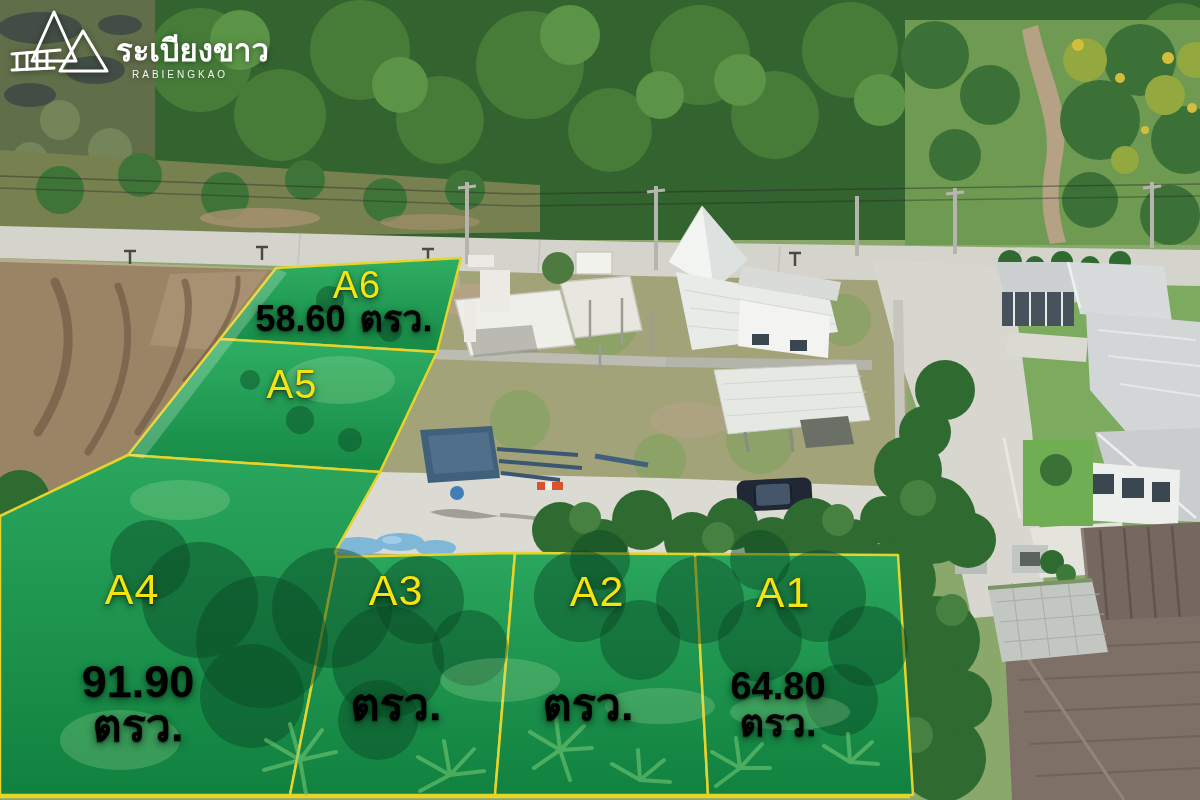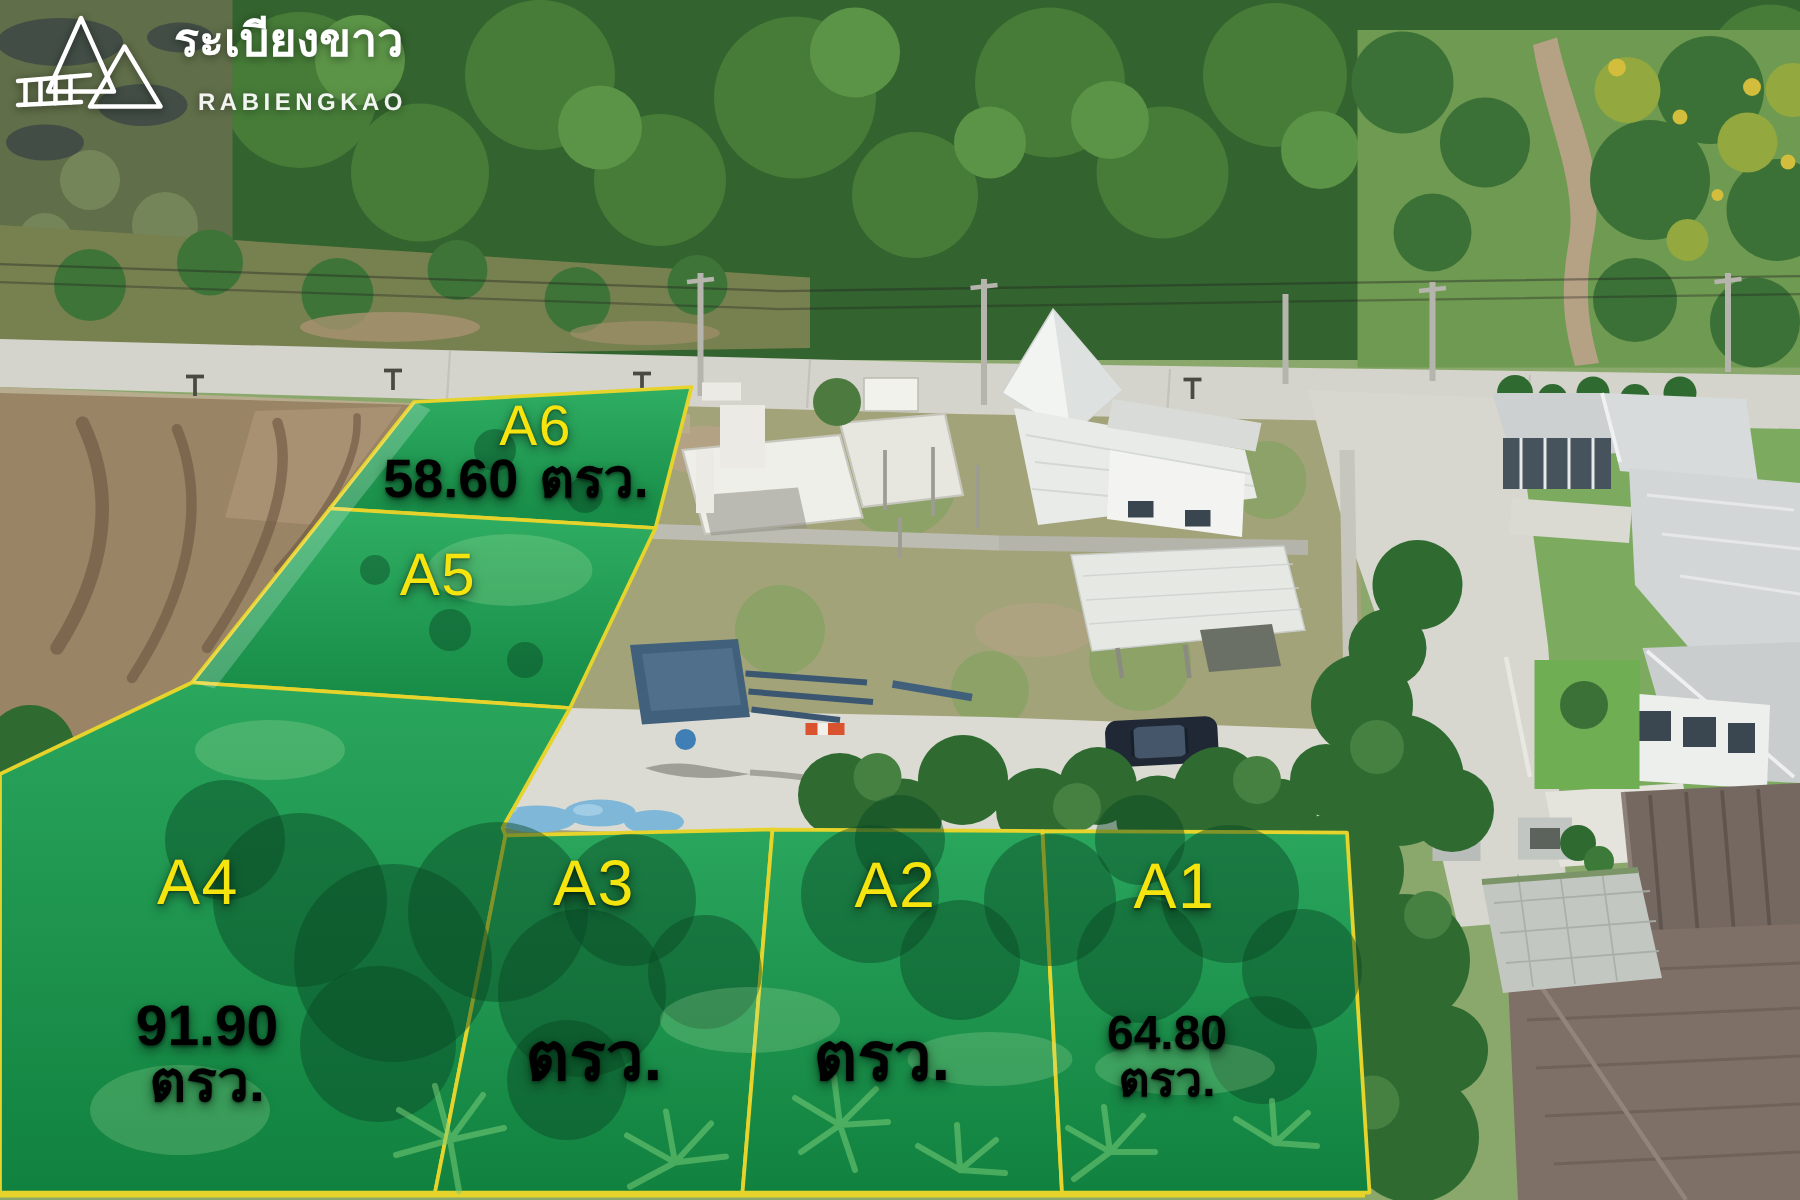--- a/index.html
+++ b/index.html
@@ -10,26 +10,26 @@
   .plot-id{position:absolute;transform:translate(-50%,-50%);font-weight:400;
            color:var(--id-color,#f6e40e);letter-spacing:1px;
            text-shadow:0 3px 7px rgba(0,0,0,.6),0 1px 2px rgba(0,0,0,.45);white-space:nowrap;}
   .plot-val{position:absolute;transform:translate(-50%,-50%);font-weight:700;color:#000000;
             text-align:center;line-height:.98;white-space:nowrap;
             text-shadow:0 3px 8px rgba(0,25,10,.65),0 1px 2px rgba(0,0,0,.5);}
   .plot-val.two-line span{display:block;}
   .plot-val.one-line span{display:inline-block;}
   .plot-val.one-line span+span{margin-left:14px;}
   
-  #logo{position:absolute;left:10px;top:8px;display:flex;align-items:center;
+  #logo{position:absolute;left:10px;top:8px;display:flex;align-items:flex-end;
         filter:drop-shadow(0 1px 3px rgba(0,0,0,.45));}
   #logo svg{display:block;}
   #logo .words{margin-left:6px;color:#fff;}
   #logo .thai{font-size:31px;font-weight:700;line-height:1;}
-  #logo .latin{font-size:16px;font-weight:700;letter-spacing:3px;margin-top:18px;margin-left:16px;
+  #logo .latin{font-size:10px;font-weight:400;letter-spacing:3px;margin-top:3px;margin-left:16px;
                color:rgba(255,255,255,.93);}
 </style>
 </head>
 <body>
 
 <div id="stage">
 
 <svg id="scene" viewBox="0 0 1200 800">
   <defs>
     <linearGradient id="gplot" x1="0" y1="0" x2="0" y2="1">
@@ -447,37 +447,37 @@
 </svg>
 
   <div class="plot-id" style="left:357px;top:285px;font-size:38px">A6</div>
   <div class="plot-val one-line" style="left:344px;top:319px;font-size:36px">
     <span>58.60</span><span>ตรว.</span>
   </div>
 
   <div class="plot-id" style="left:292px;top:384px;font-size:40px">A5</div>
 
   <div class="plot-id" style="left:132px;top:589px;font-size:43px">A4</div>
-  <div class="plot-val two-line" style="left:138px;top:704px;font-size:38px">
+  <div class="plot-val two-line" style="left:138px;top:704px;font-size:45px">
     <span>91.90</span>
       <span>ตรว.</span>
   </div>
 
   <div class="plot-id" style="left:396px;top:590px;font-size:43px">A3</div>
   <div class="plot-val two-line" style="left:396px;top:705px;font-size:45px">
       <span>ตรว.</span>
   </div>
 
   <div class="plot-id" style="left:597px;top:591px;font-size:43px">A2</div>
   <div class="plot-val two-line" style="left:588px;top:705px;font-size:45px">
       <span>ตรว.</span>
   </div>
 
   <div class="plot-id" style="left:783px;top:592px;font-size:43px">A1</div>
-  <div class="plot-val two-line" style="left:778px;top:705px;font-size:32px">
+  <div class="plot-val two-line" style="left:778px;top:705px;font-size:38px">
     <span>64.80</span>
       <span>ตรว.</span>
   </div>
 
   <div id="logo">
     <svg width="100" height="72" viewBox="0 0 100 72">
       <g stroke="#ffffff" stroke-width="3" fill="none" stroke-linejoin="round" stroke-linecap="round">
         <polygon points="44,4 22,53 66,53"></polygon>
         <polygon points="73,23 50,63 97,63"></polygon>
         <line x1="2" y1="46" x2="50" y2="42"></line>

